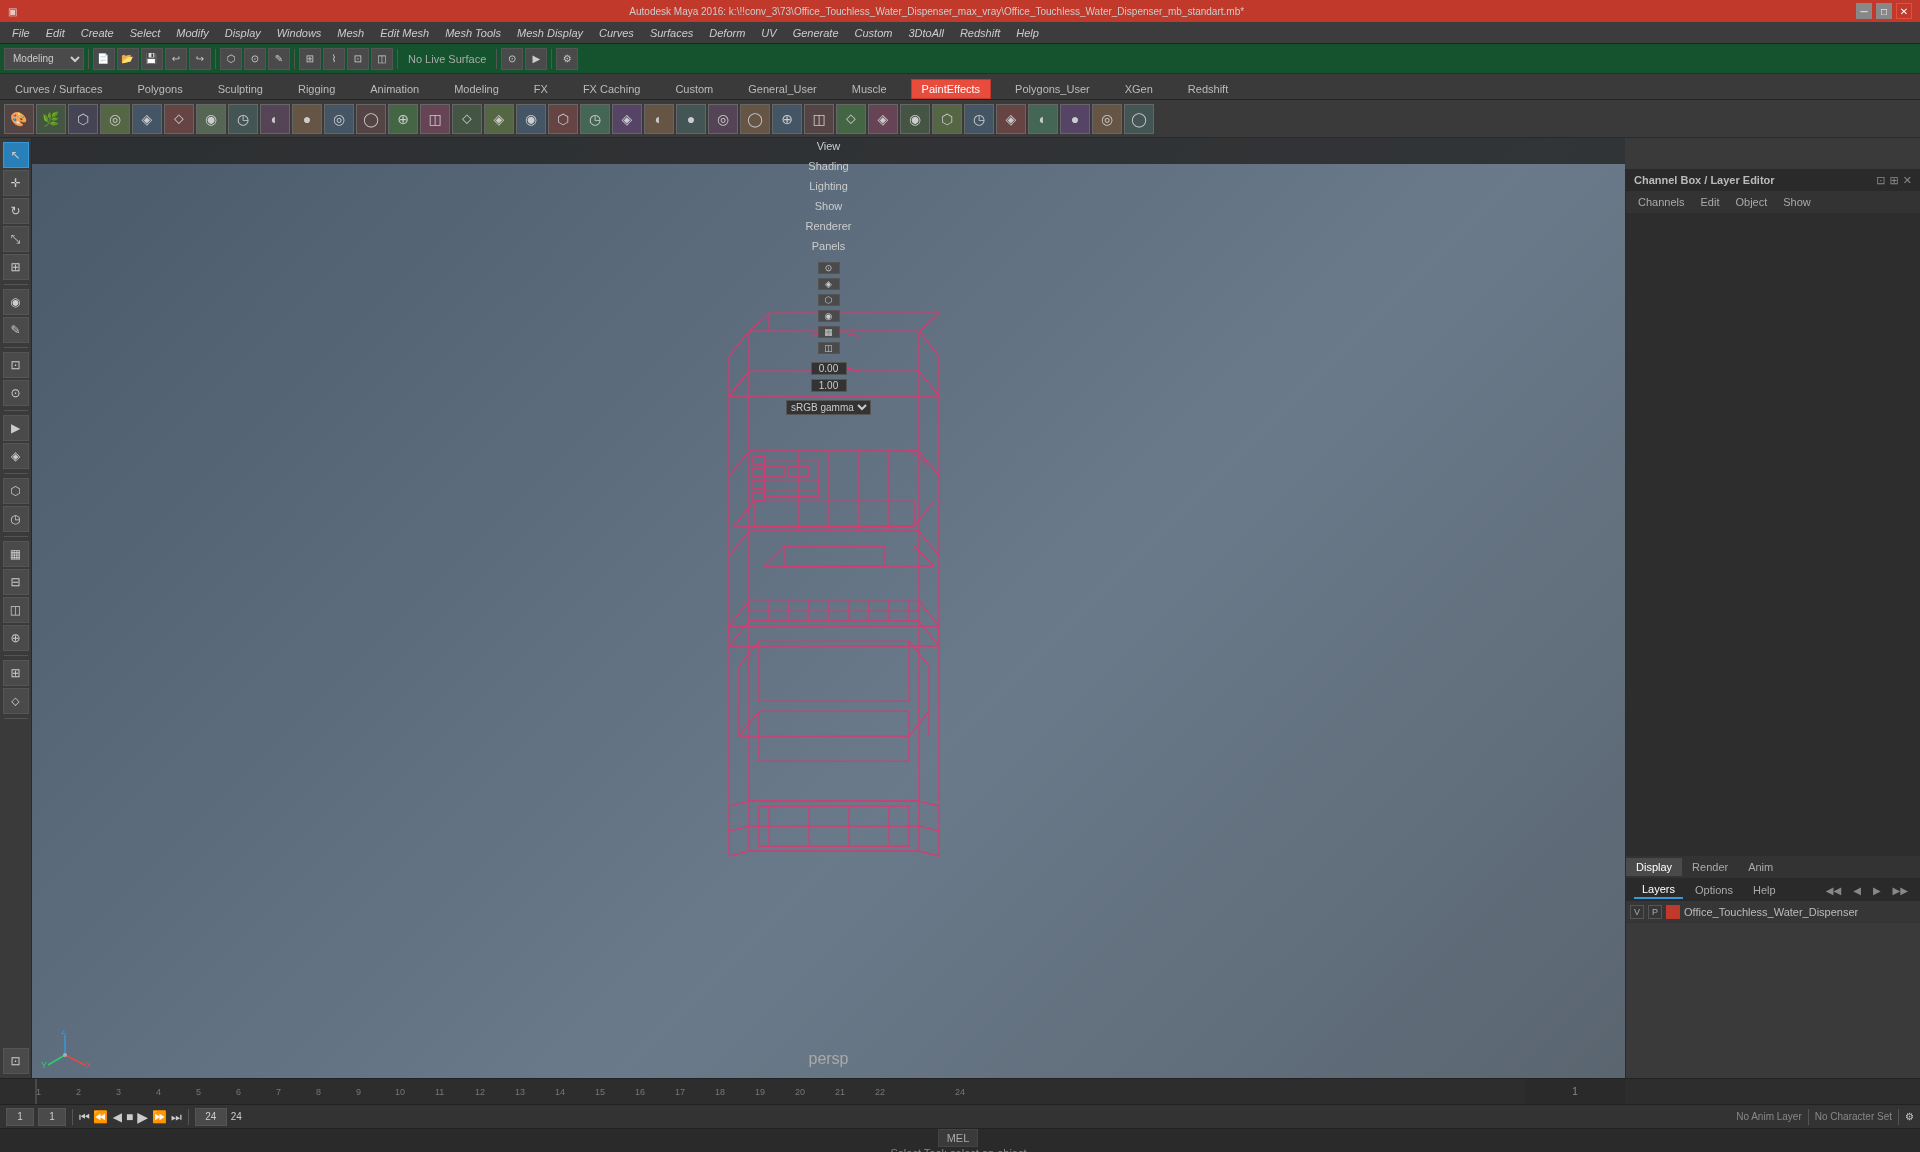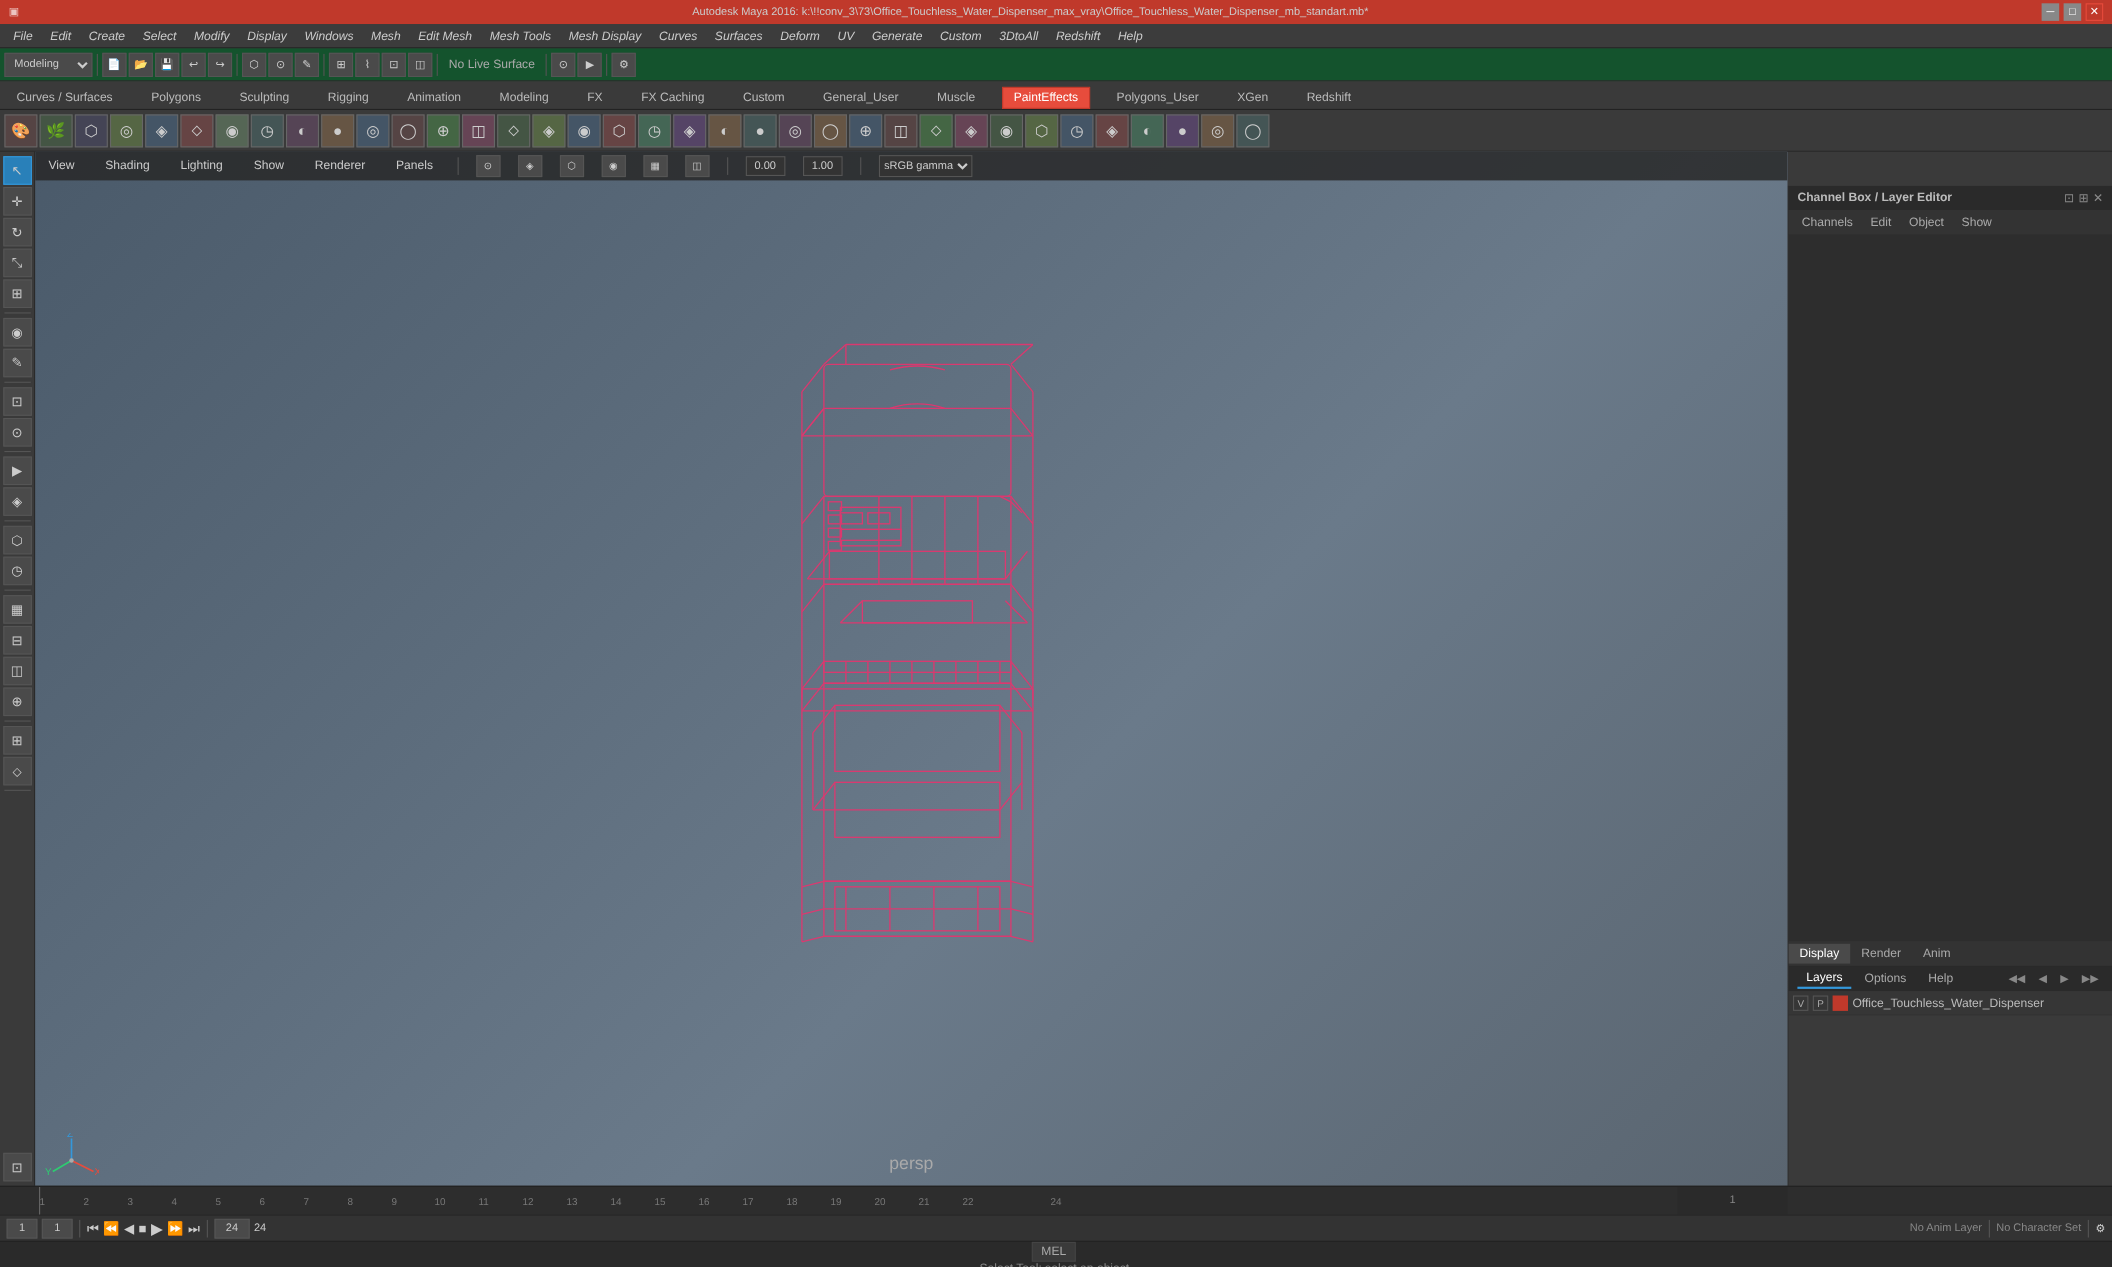--- a/index.html
+++ b/index.html
@@ -82,21 +82,21 @@
     
     #viewport {
       flex: 1; background: linear-gradient(135deg, #4a5a6a 0%, #5a6a7a 30%, #6a7a8a 60%, #5a6570 100%);
       position: relative; overflow: hidden;
     }
 
     
     #viewport-toolbar {
       position: absolute; top: 0; left: 0; right: 0; height: 26px;
       background: rgba(40,40,40,0.85); display: flex; align-items: center;
-      padding: 0 6px; gap: 16px; z-index: 10;
+      padding: 0 6px; gap: 4px; z-index: 10; flex-direction: column;
     }
     .vt-btn { padding: 2px 6px; background: transparent; border: none; color: #ccc; font-size: 11px; cursor: pointer; }
     .vt-separator { width: 1px; height: 16px; background: #555; }
 
     
     #cam-label {
       position: absolute; bottom: 10px; left: 50%; transform: translateX(-50%);
       color: #aaa; font-size: 16px;
     }
 

